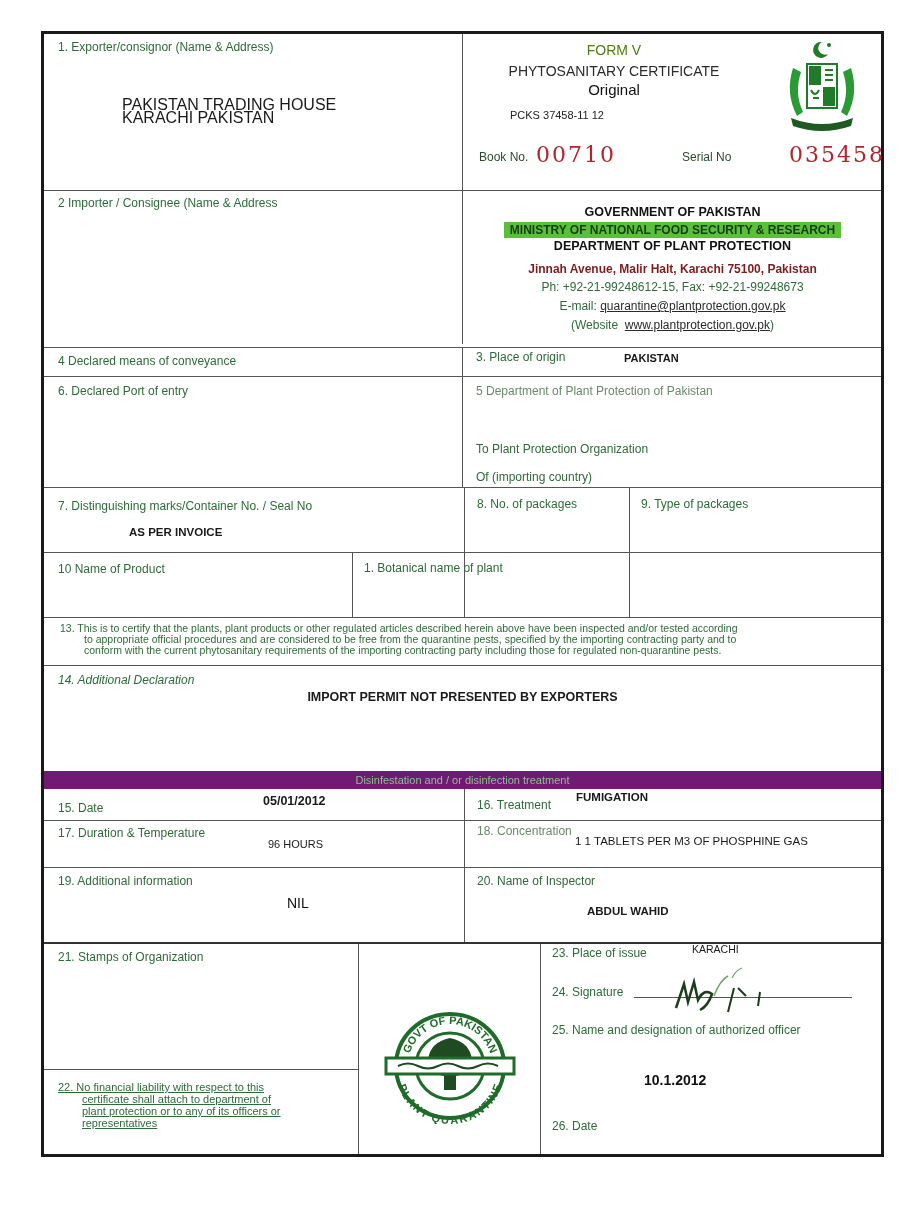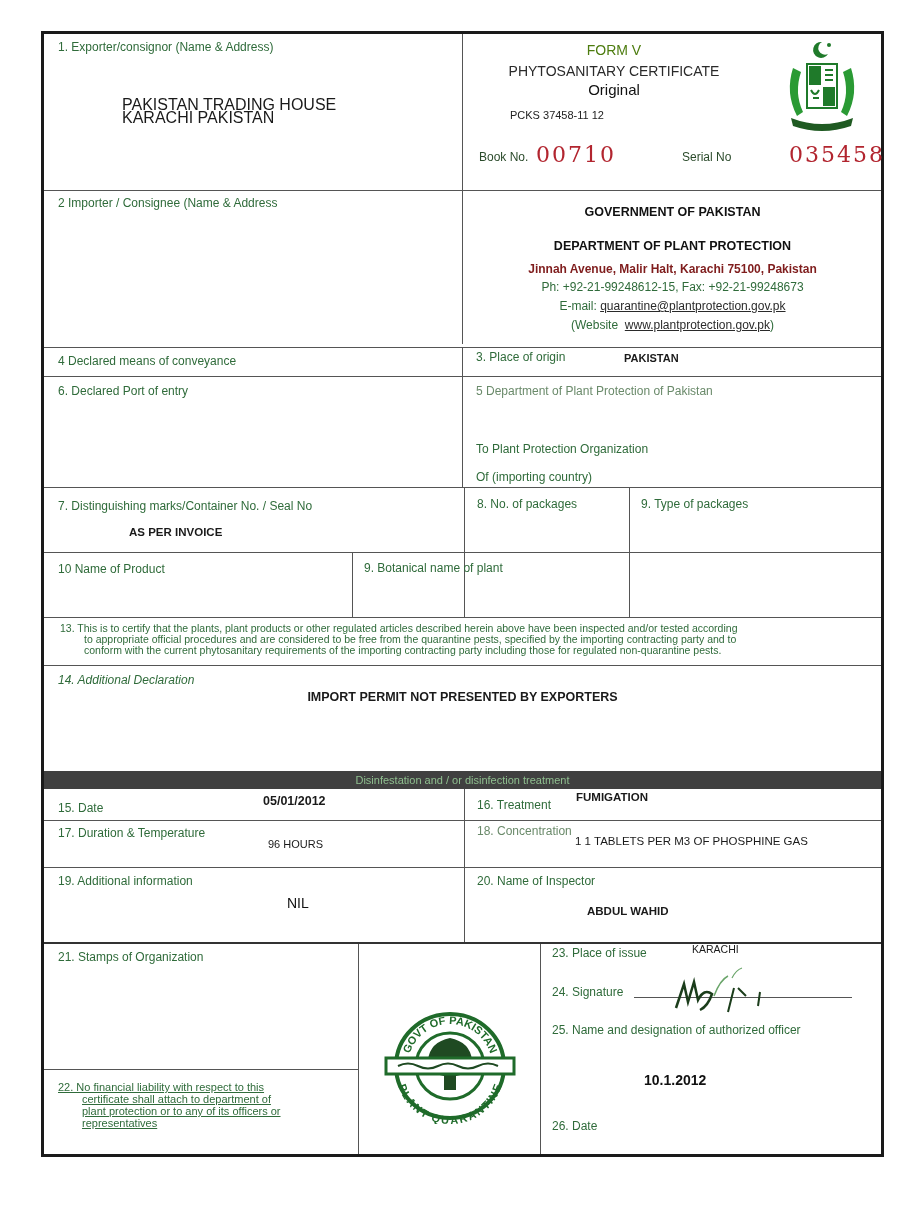--- a/index.html
+++ b/index.html
@@ -7,21 +7,21 @@
          font-family: "Liberation Sans", sans-serif; color: #1a1a1a; }
   .frame { position: absolute; left: 41px; top: 31px; width: 837px; height: 1120px;
            border: 3px solid #1a1a1a; background: #fff; }
   .hl { position: absolute; height: 1px; background: #555; }
   .vl { position: absolute; width: 1px; background: #555; }
   .abs { position: absolute; white-space: nowrap; }
   .lbl { font-size: 12px; color: #2f6b3a; }
   .val { font-size: 12px; font-weight: bold; color: #1a1a1a; }
   .center { text-align: center; }
   .red-stamp { font-family: "DejaVu Serif", serif; color: #b2252f; font-size: 22px; letter-spacing: 2px; }
-  .band { position: absolute; left: 0; width: 837px; height: 18px; background: #404040; color: #8fbf8f; font-size: 11px; text-align: center; line-height: 18px; }
+  .band { position: absolute; left: 0; width: 837px; height: 18px; background: #701a75; color: #8fbf8f; font-size: 11px; text-align: center; line-height: 18px; }
   .ministry-hl { background: #5cbf3a; color: #153d12; font-weight: bold; font-size: 12px; padding: 1px 6px; }
   .link { text-decoration: underline; color: #2a2a2a; }
   .stamp-text { color: #1e2a6e; font-weight: bold; text-align: center; line-height: 17px; }
   .para13 { font-size: 10.5px; line-height: 11px; color: #2f6b3a; }
   .para22 { font-size: 11px; line-height: 12px; color: #2f6b3a; text-decoration: underline; }
 </style>
 </head>
 <body>
 
 <div class="frame">
@@ -70,20 +70,23 @@
     <rect x="30" y="28" width="12" height="19" fill="#1f7a2a"></rect>
     <rect x="44" y="49" width="12" height="19" fill="#1f7a2a"></rect>
     <path d="M46 32 h8 M46 37 h8 M46 42 h8" stroke="#1f7a2a" stroke-width="2"></path>
     <path d="M32 52 q4 8 8 0 M34 60 h6" stroke="#1f7a2a" stroke-width="2" fill="none"></path>
     <path d="M12 80 Q43 92 74 80 L72 88 Q43 98 14 88 Z" fill="#1f5a22"></path>
   </svg>
 
   <div class="abs lbl" style="left:14px; top:162px;">2  Importer / Consignee (Name &amp; Address</div>
 
   <div class="abs center" style="left:420px; top:171px; width:417px; font-size:12.5px; font-weight:bold; color:#111;">GOVERNMENT OF PAKISTAN</div>
+  <div class="abs center" style="left:420px; top:186px; width:417px;">
+    <span class="ministry-hl">MINISTRY OF NATIONAL FOOD SECURITY &amp; RESEARCH</span>
+  </div>
   <div class="abs center" style="left:420px; top:205px; width:417px; font-size:12.5px; font-weight:bold; color:#111;">DEPARTMENT OF PLANT PROTECTION</div>
   <div class="abs center" style="left:420px; top:228px; width:417px; font-size:12px; font-weight:bold; color:#7f1d1d;">Jinnah Avenue, Malir Halt, Karachi 75100, Pakistan</div>
   <div class="abs center" style="left:420px; top:246px; width:417px; font-size:12px; color:#2f6b3a;">Ph: +92-21-99248612-15, Fax: +92-21-99248673</div>
   <div class="abs center" style="left:420px; top:284px; width:417px; font-size:12px; color:#2f6b3a;">
     <span>(Website</span>&nbsp;
     <span class="link">www.plantprotection.gov.pk</span><span>)</span>
   </div>
   <div class="abs center" style="left:420px; top:265px; width:417px; font-size:12px; color:#2f6b3a;">
     <span>E-mail:</span>
     <span class="link">quarantine@plantprotection.gov.pk</span>
@@ -97,21 +100,21 @@
   <div class="abs lbl" style="left:432px; top:350px; color:#6a8a6a;">5  Department of Plant Protection of Pakistan</div>
   <div class="abs lbl" style="left:432px; top:408px;">To Plant Protection Organization</div>
   <div class="abs lbl" style="left:432px; top:436px;">Of (importing country)</div>
 
   <div class="abs lbl" style="left:14px; top:465px;">7. Distinguishing marks/Container No. / Seal No</div>
   <div class="abs val" style="left:85px; top:492px; font-size:11.5px;">AS PER INVOICE</div>
   <div class="abs lbl" style="left:433px; top:463px;">8. No. of packages</div>
   <div class="abs lbl" style="left:597px; top:463px;">9. Type of packages</div>
 
   <div class="abs lbl" style="left:14px; top:528px;">10  Name of Product</div>
-  <div class="abs lbl" style="left:320px; top:527px;">9. Botanical name of plant</div>
+  <div class="abs lbl" style="left:320px; top:527px;">1. Botanical name of plant</div>
 
   <div class="abs para13" style="left:16px; top:589px; width:818px;">
     <div>13.  This is to certify that the plants, plant products or other regulated articles described herein above have been inspected and/or tested according</div>
     <div style="padding-left:24px;">to appropriate official procedures and are considered to be free from the quarantine pests, specified by the importing contracting party and to</div>
     <div style="padding-left:24px;">conform with the current phytosanitary requirements of the importing contracting party including those for regulated non-quarantine pests.</div>
   </div>
 
   <div class="abs lbl" style="left:14px; top:639px;font-style:italic;">14. Additional Declaration</div>
   <div class="abs val center" style="left:0; top:656px; width:837px; font-size:12.5px;">IMPORT PERMIT NOT PRESENTED BY EXPORTERS</div>
 

